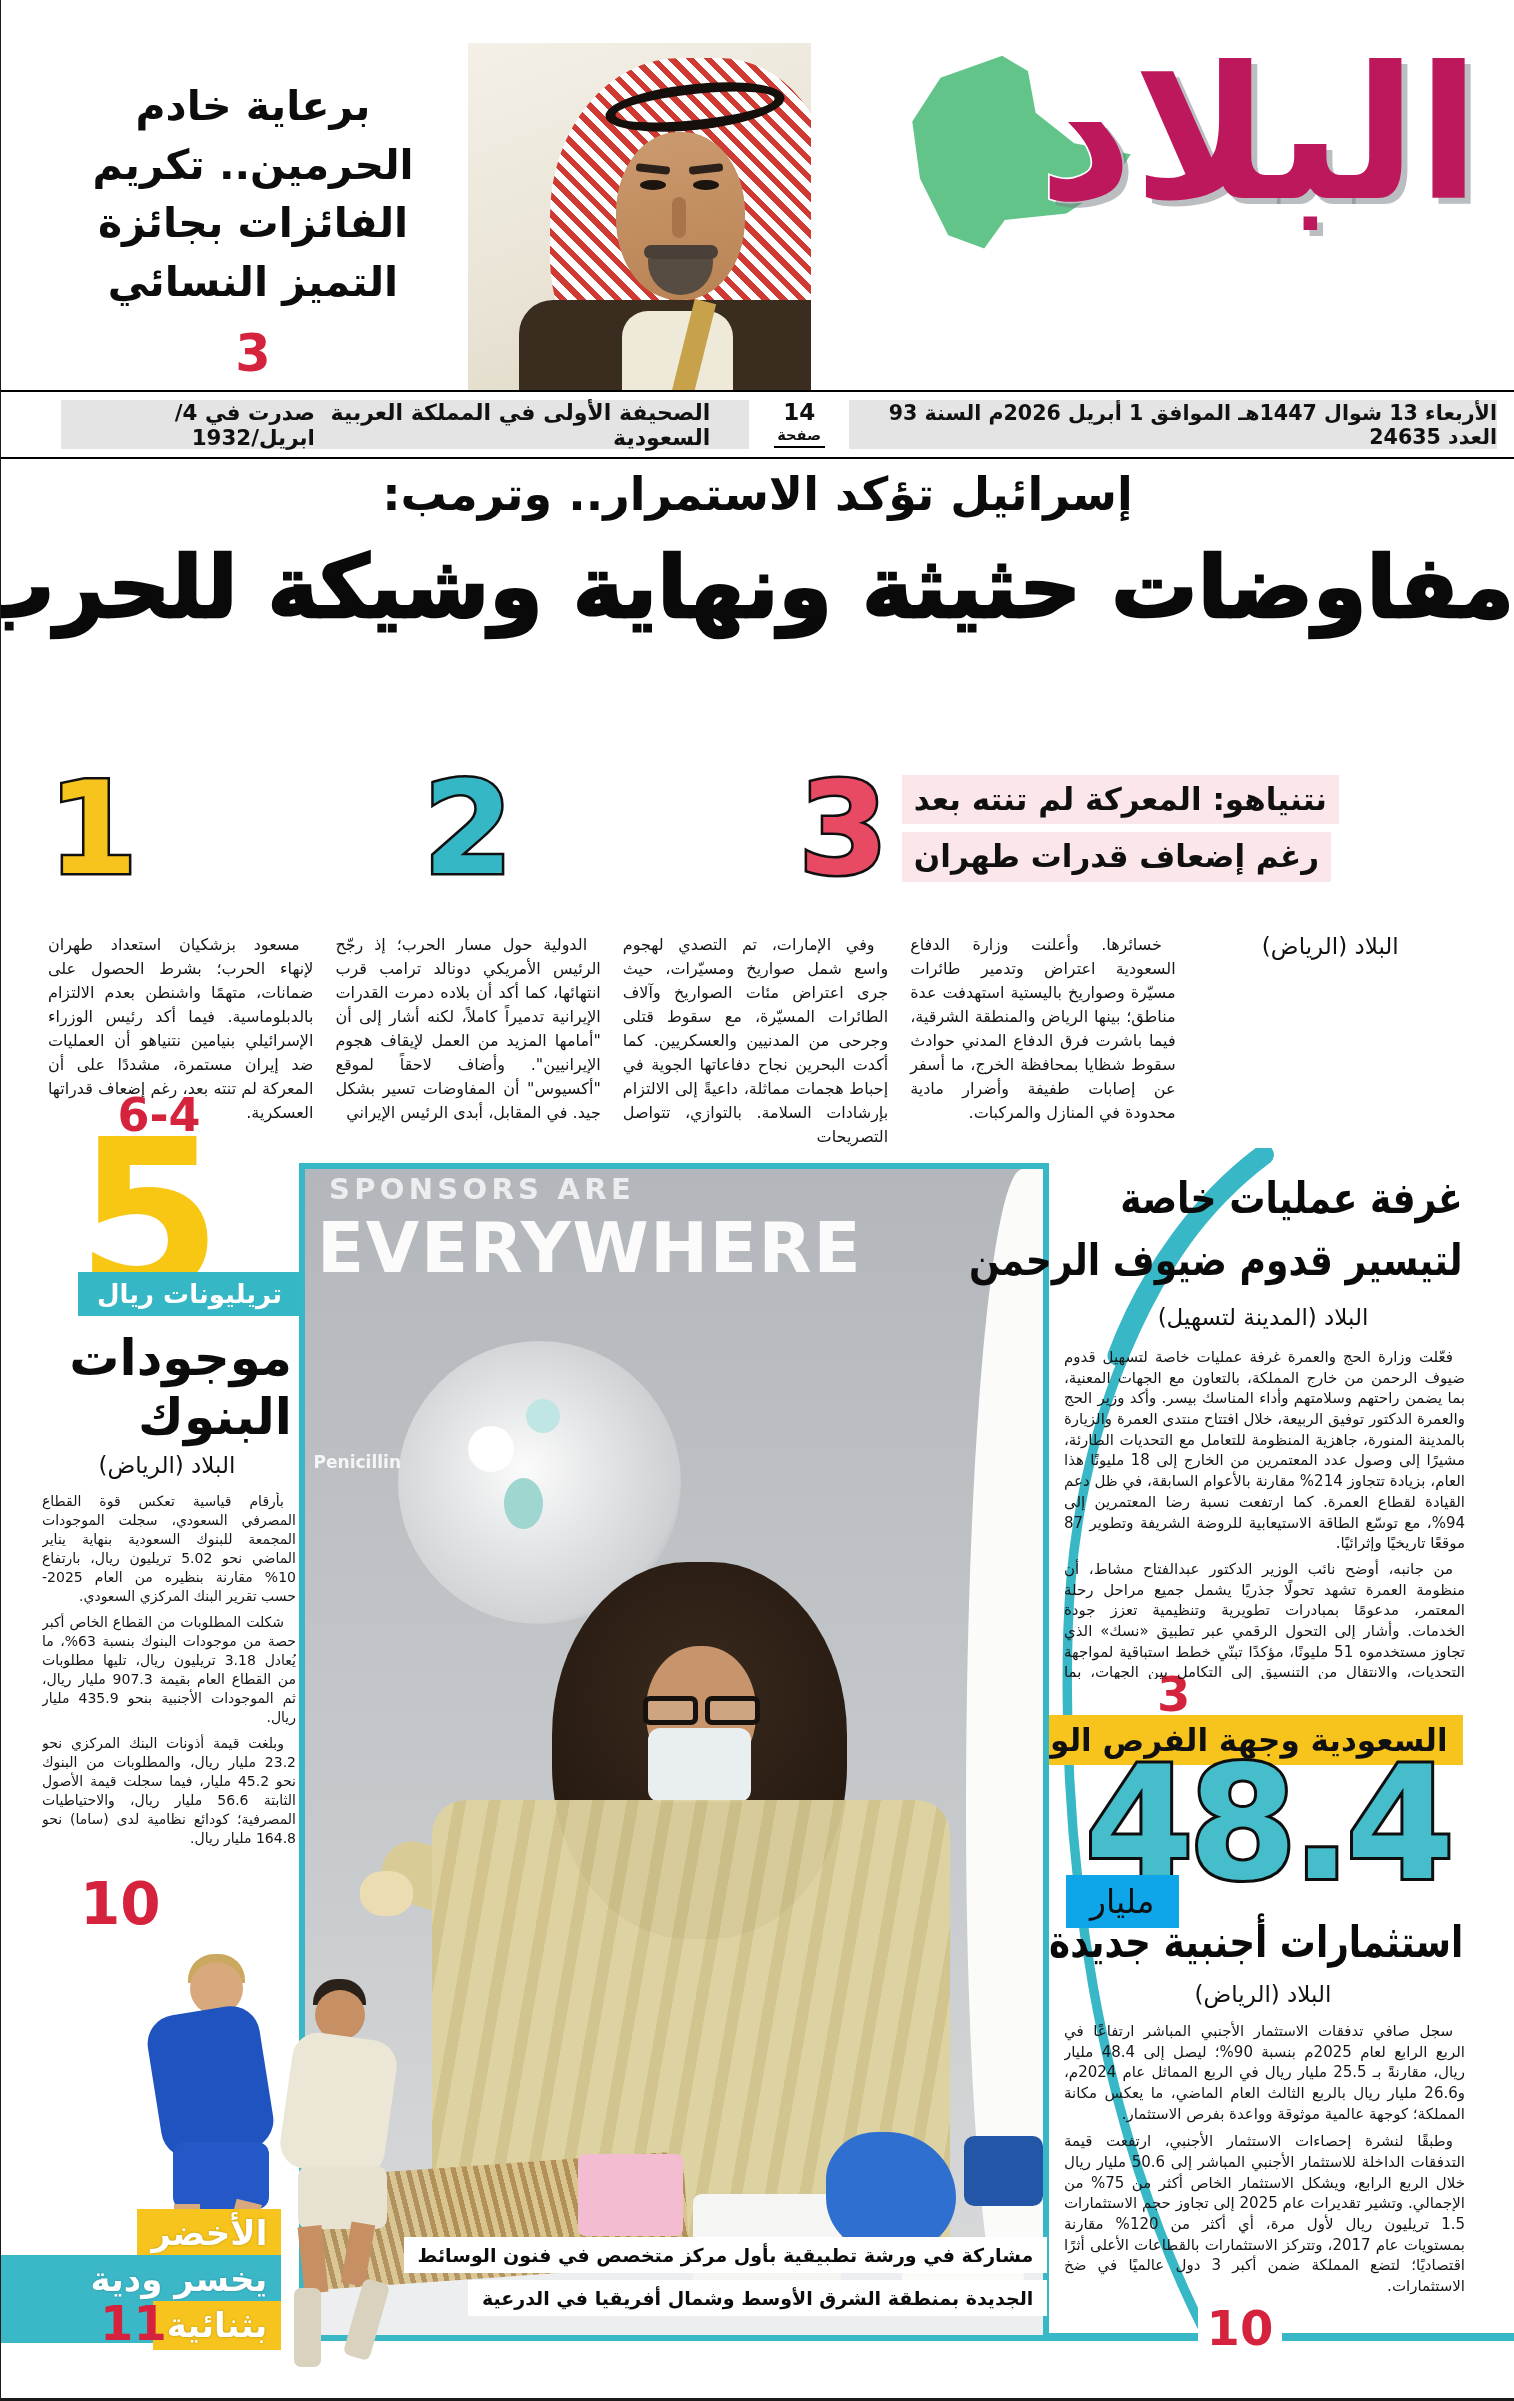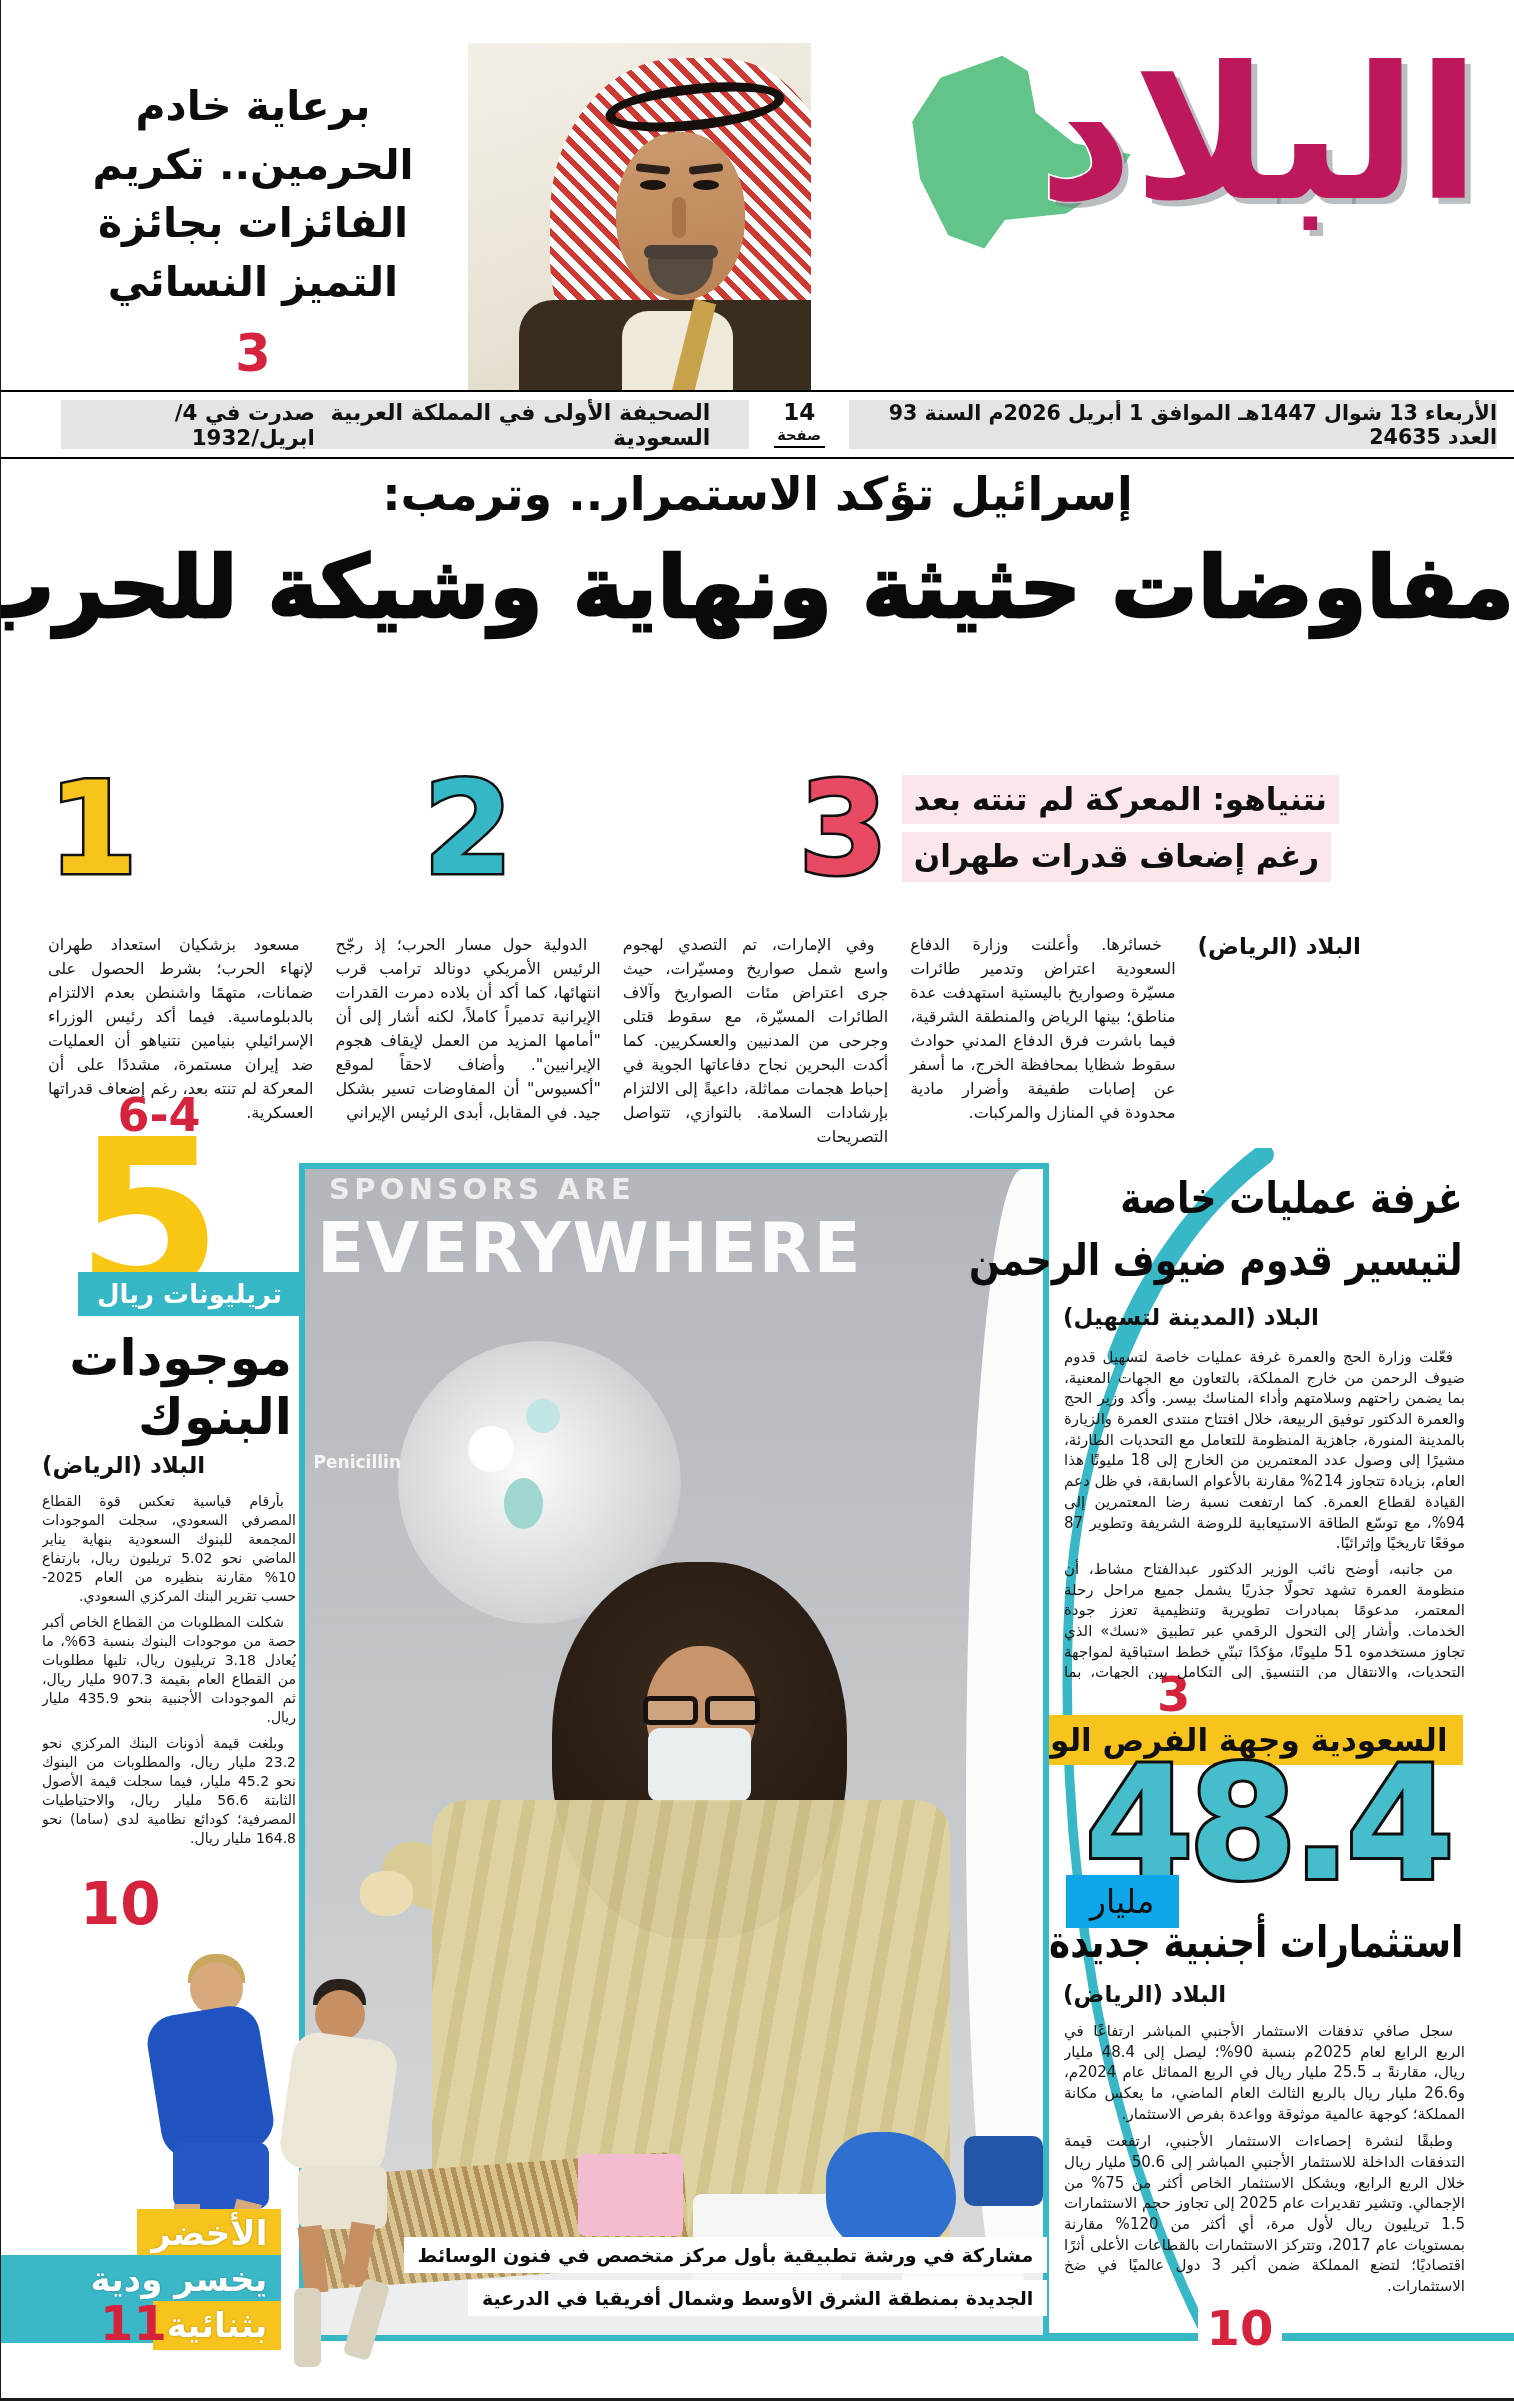--- a/index.html
+++ b/index.html
@@ -67,21 +67,21 @@
 .hl{display:flex;align-items:center;gap:13.7px}
 .hl-num{font-size:129px;font-weight:bold;line-height:.9;-webkit-text-stroke:5.1px #101010;paint-order:stroke fill}
 .hl-num.n1{color:#f6c41c}.hl-num.n2{color:#35b7c6}.hl-num.n3{color:#e84a64}
 .hl-lines{display:flex;flex-direction:column;gap:8.6px;align-items:flex-start}
 .hl-line{direction:rtl;font-size:31px;font-weight:bold;line-height:1.2;padding:6px 12px;color:#101010}
 .g1 .hl-line{background:#f9f3df}.g2 .hl-line{background:#e3f1f5}.g3 .hl-line{background:#fbe7e9}
 
 
 .main-cols{position:absolute;left:47px;top:933px;width:1415px;height:238px;display:flex;direction:rtl;gap:22px;overflow:hidden}
 .main-cols .col{flex:1}
-.byline{direction:rtl;text-align:left;font-size:23px;font-weight:bold;margin-bottom:12px}
+.byline{direction:rtl;text-align:center;font-size:23px;font-weight:normal;margin-bottom:12px}
 p.body{direction:rtl;text-align:justify;font-size:16px;line-height:1.5;text-indent:13.7px;color:#151515}
 .jump-ref{position:absolute;left:111px;top:1088px;width:94px;text-align:center;
   font-size:46px;font-weight:bold;color:#d6233d}
 
 
 .big-five{position:absolute;left:75px;top:1113px;font-size:210px;line-height:1;font-weight:bold;color:#f8c713;z-index:1}
 .five-badge{position:absolute;left:77px;top:1272px;background:#35b7c6;color:#fff;direction:rtl;
   font-size:26px;font-weight:bold;padding:6.9px 19px;z-index:2}
 .banks-h{position:absolute;left:41px;top:1329px;width:250px;direction:rtl;text-align:right;
   font-size:50px;font-weight:bold;line-height:1.18;color:#0c0c0c}

